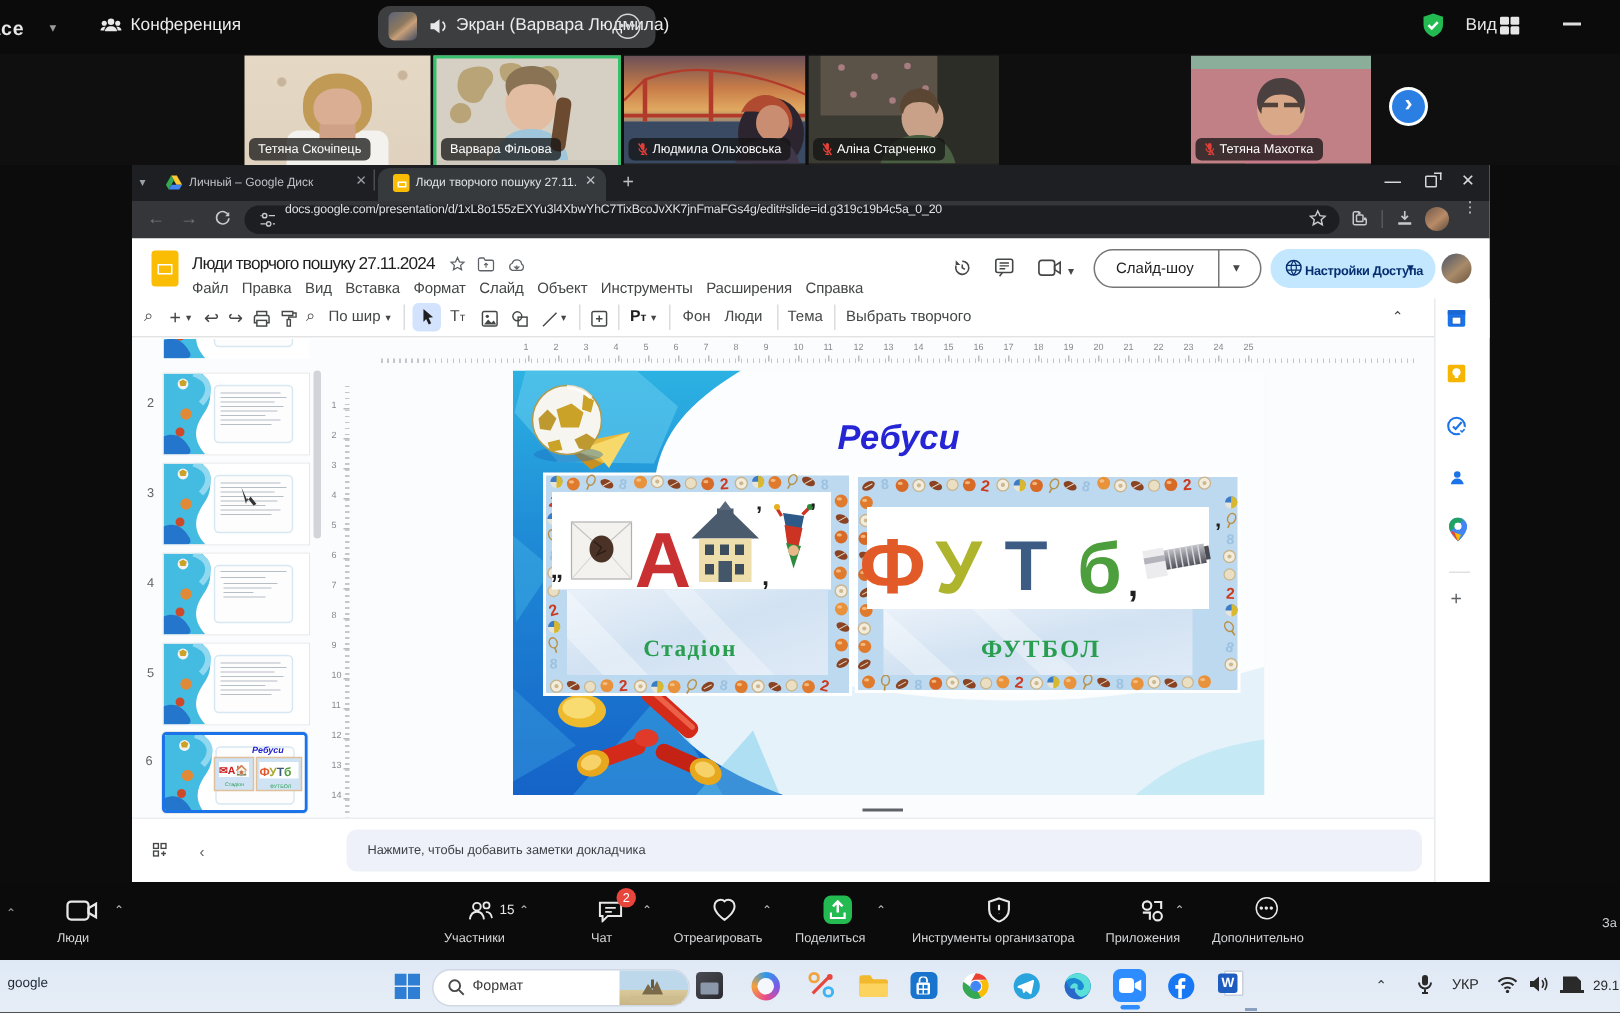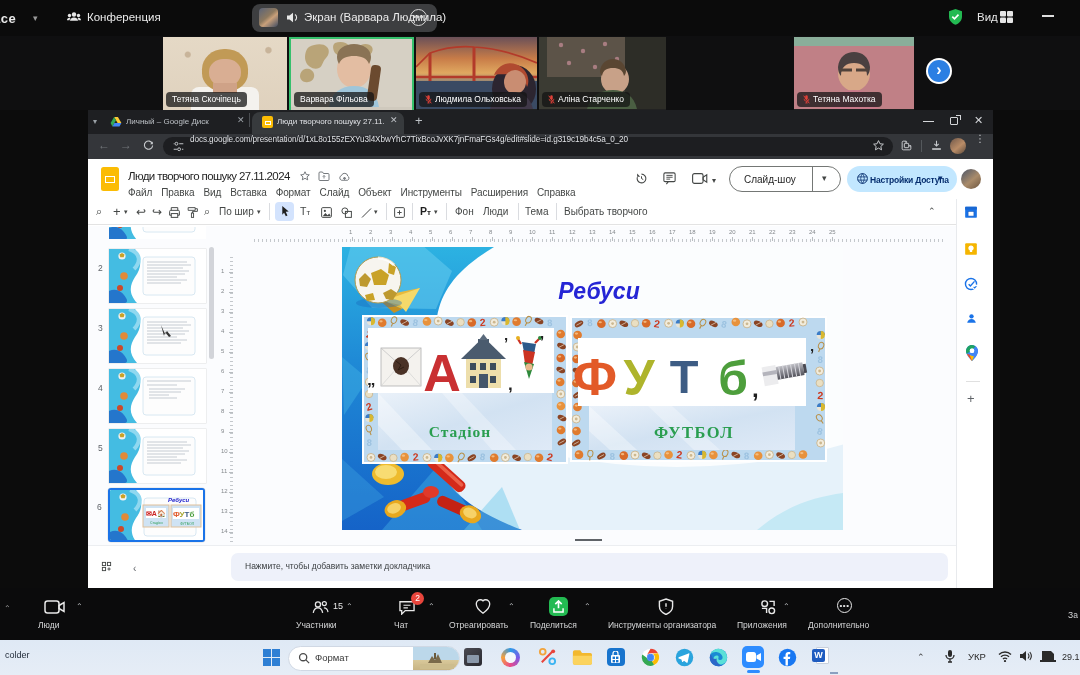--- a/index.html
+++ b/index.html
@@ -942,21 +942,21 @@
       <path d="M10 2.5h5v5M2 10h5v5" fill="none" stroke="#e8e8e8" stroke-width="1.5"></path>
     </svg>
 <div class="abs" style="left:783px;top:602px;color:#b9bbbe;font-size:8px">⌃</div>
 <div class="abs" style="left:737px;top:620px;color:#d6d7d8;font-size:8.5px">Приложения</div>
 
 <div class="abs" style="left:837px;top:598px;width:15px;height:15px;border:1.5px solid #e8e8e8;border-radius:50%;color:#e8e8e8;font-size:8px;text-align:center;line-height:14px;letter-spacing:.5px">•••</div>
 <div class="abs" style="left:808px;top:620px;color:#d6d7d8;font-size:8.5px">Дополнительно</div>
 <div class="abs" style="left:1068px;top:610px;color:#cfd0d2;font-size:8.5px">За</div>
 
 <div class="abs" style="left:0;top:640px;width:1080px;height:35px;background:linear-gradient(180deg,#dfe9f5,#e6edf6)"></div>
-<div class="abs" style="left:5px;top:650px;color:#1f2937;font-size:9px">colder</div>
+<div class="abs" style="left:5px;top:650px;color:#1f2937;font-size:9px">google</div>
 <svg class="abs" style="left:263px;top:649px" width="17" height="17" viewBox="0 0 17 17">
       <g fill="#2e7fd4">
         <rect x="0" y="0" width="8" height="8"></rect>
         <rect x="9" y="0" width="8" height="8"></rect>
         <rect x="0" y="9" width="8" height="8"></rect>
         <rect x="9" y="9" width="8" height="8"></rect>
       </g>
     </svg>
 <div class="abs" style="left:288px;top:646px;width:172px;height:25px;background:#fff;border:1px solid #d0d8e4;border-radius:13px"></div>
 <svg class="abs" style="left:298px;top:652px" width="12" height="12" viewBox="0 0 14 14">

